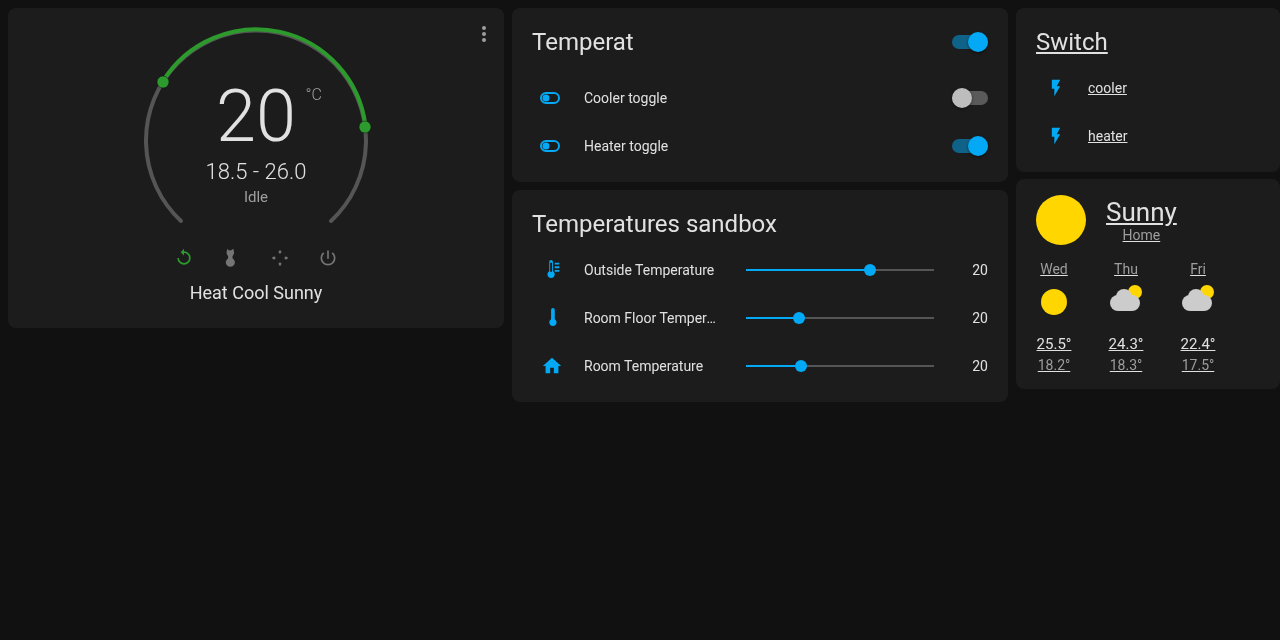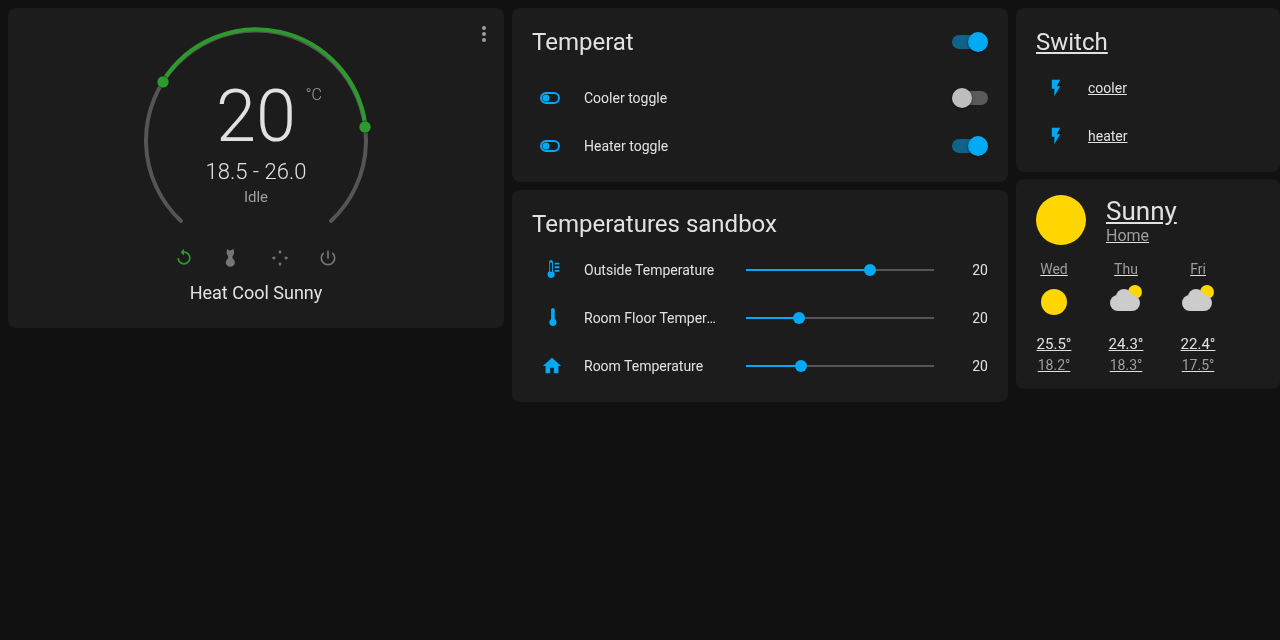--- a/index.html
+++ b/index.html
@@ -119,21 +119,21 @@
     position:absolute; top:4px; width:12px; height:12px; border-radius:50%; background:var(--accent);
     transform:translateX(-50%);
   }
   
   .switch-card .entity-row .entity-icon svg{fill:var(--accent);}
   
   .weather-card { padding:16px 20px 16px 20px; }
   .weather-now { display:flex; align-items:center; gap:20px; margin-bottom:16px;}
   .sun{width:50px;height:50px;border-radius:50%;background:#ffd600;}
   .weather-now-text .cond{font-size:26px;font-weight:400;}
-  .weather-now-text .loc{font-size:16px;color:var(--muted);}
+  .weather-now-text .loc{font-size:14px;color:var(--muted);text-align:center;}
   .forecast{display:flex; gap:36px;}
   .fday{display:flex;flex-direction:column;align-items:center;font-size:14px;}
   .fday .dn{color:var(--muted);margin-bottom:8px;}
   .fday .hi{margin-top:14px;font-size:15px;}
   .fday .lo{color:var(--muted);font-size:14px;margin-top:4px;}
   .wicon{width:36px;height:36px;position:relative;}
   .wsun{width:26px;height:26px;border-radius:50%;background:#ffd600;margin:4px auto;}
   .pcloud{position:relative;width:36px;height:28px;}
   .pcloud .c1{position:absolute;bottom:2px;left:2px;width:30px;height:16px;border-radius:10px;background:#ccc;}
   .pcloud .c2{position:absolute;bottom:8px;left:8px;width:16px;height:16px;border-radius:50%;background:#ccc;}

